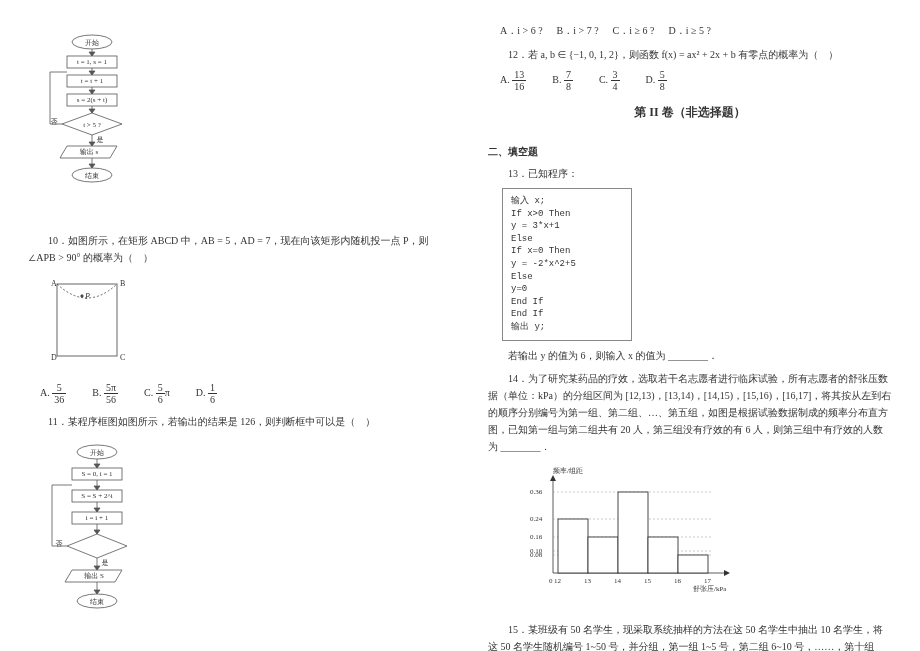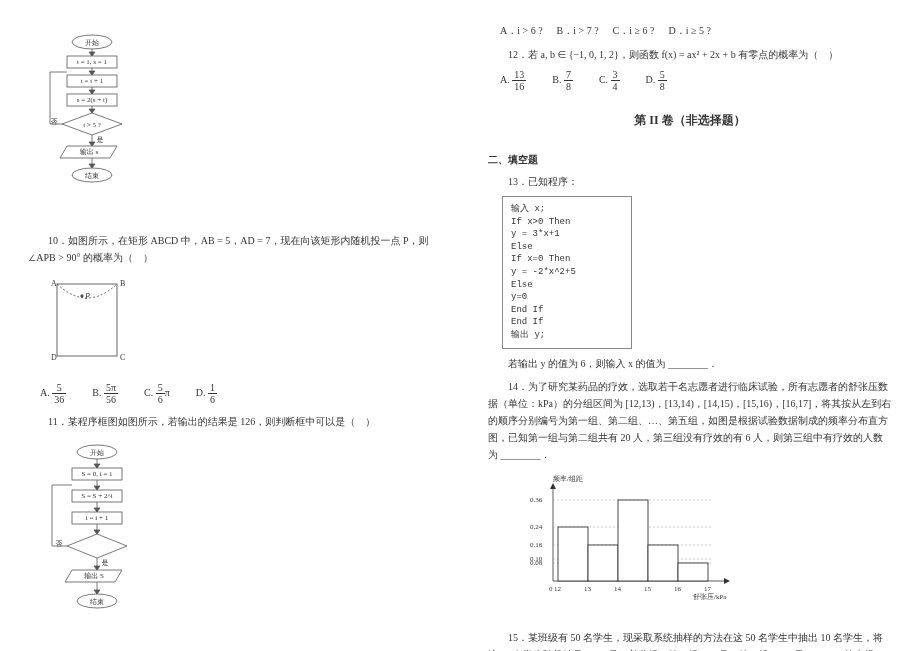--- a/index.html
+++ b/index.html
@@ -25,21 +25,21 @@
     .options { display: flex; gap: 26px; margin: 4px 0 8px 12px; }
     .options span { white-space: nowrap; }
     .flowchart {
       margin: 12px 0 10px 14px;
     }
     .flowchart svg { display: block; }
     .rect-fig { margin: 6px 0 8px 14px; }
     .frac { display: inline-block; position: relative; vertical-align: middle; text-align: center; font-size: 10px; }
     .frac .num { display: block; border-bottom: 1px solid #333; padding: 0 2px; line-height: 1.1; }
     .frac .den { display: block; padding: 0 2px; line-height: 1.1; }
-    .section-title { text-align: center; font-weight: bold; font-size: 12px; margin: 20px 0 10px; }
+    .section-title { text-align: center; font-weight: bold; font-size: 12px; margin: 12px 0 10px; }
     .sub-title { font-weight: bold; margin: 24px 0 6px; }
     .code-box {
       border: 1px solid #888;
       padding: 6px 8px;
       margin: 4px 0 6px 14px;
       width: 130px;
       font-size: 9px;
       line-height: 1.4;
       font-family: Liberation Mono, monospace;
     }

